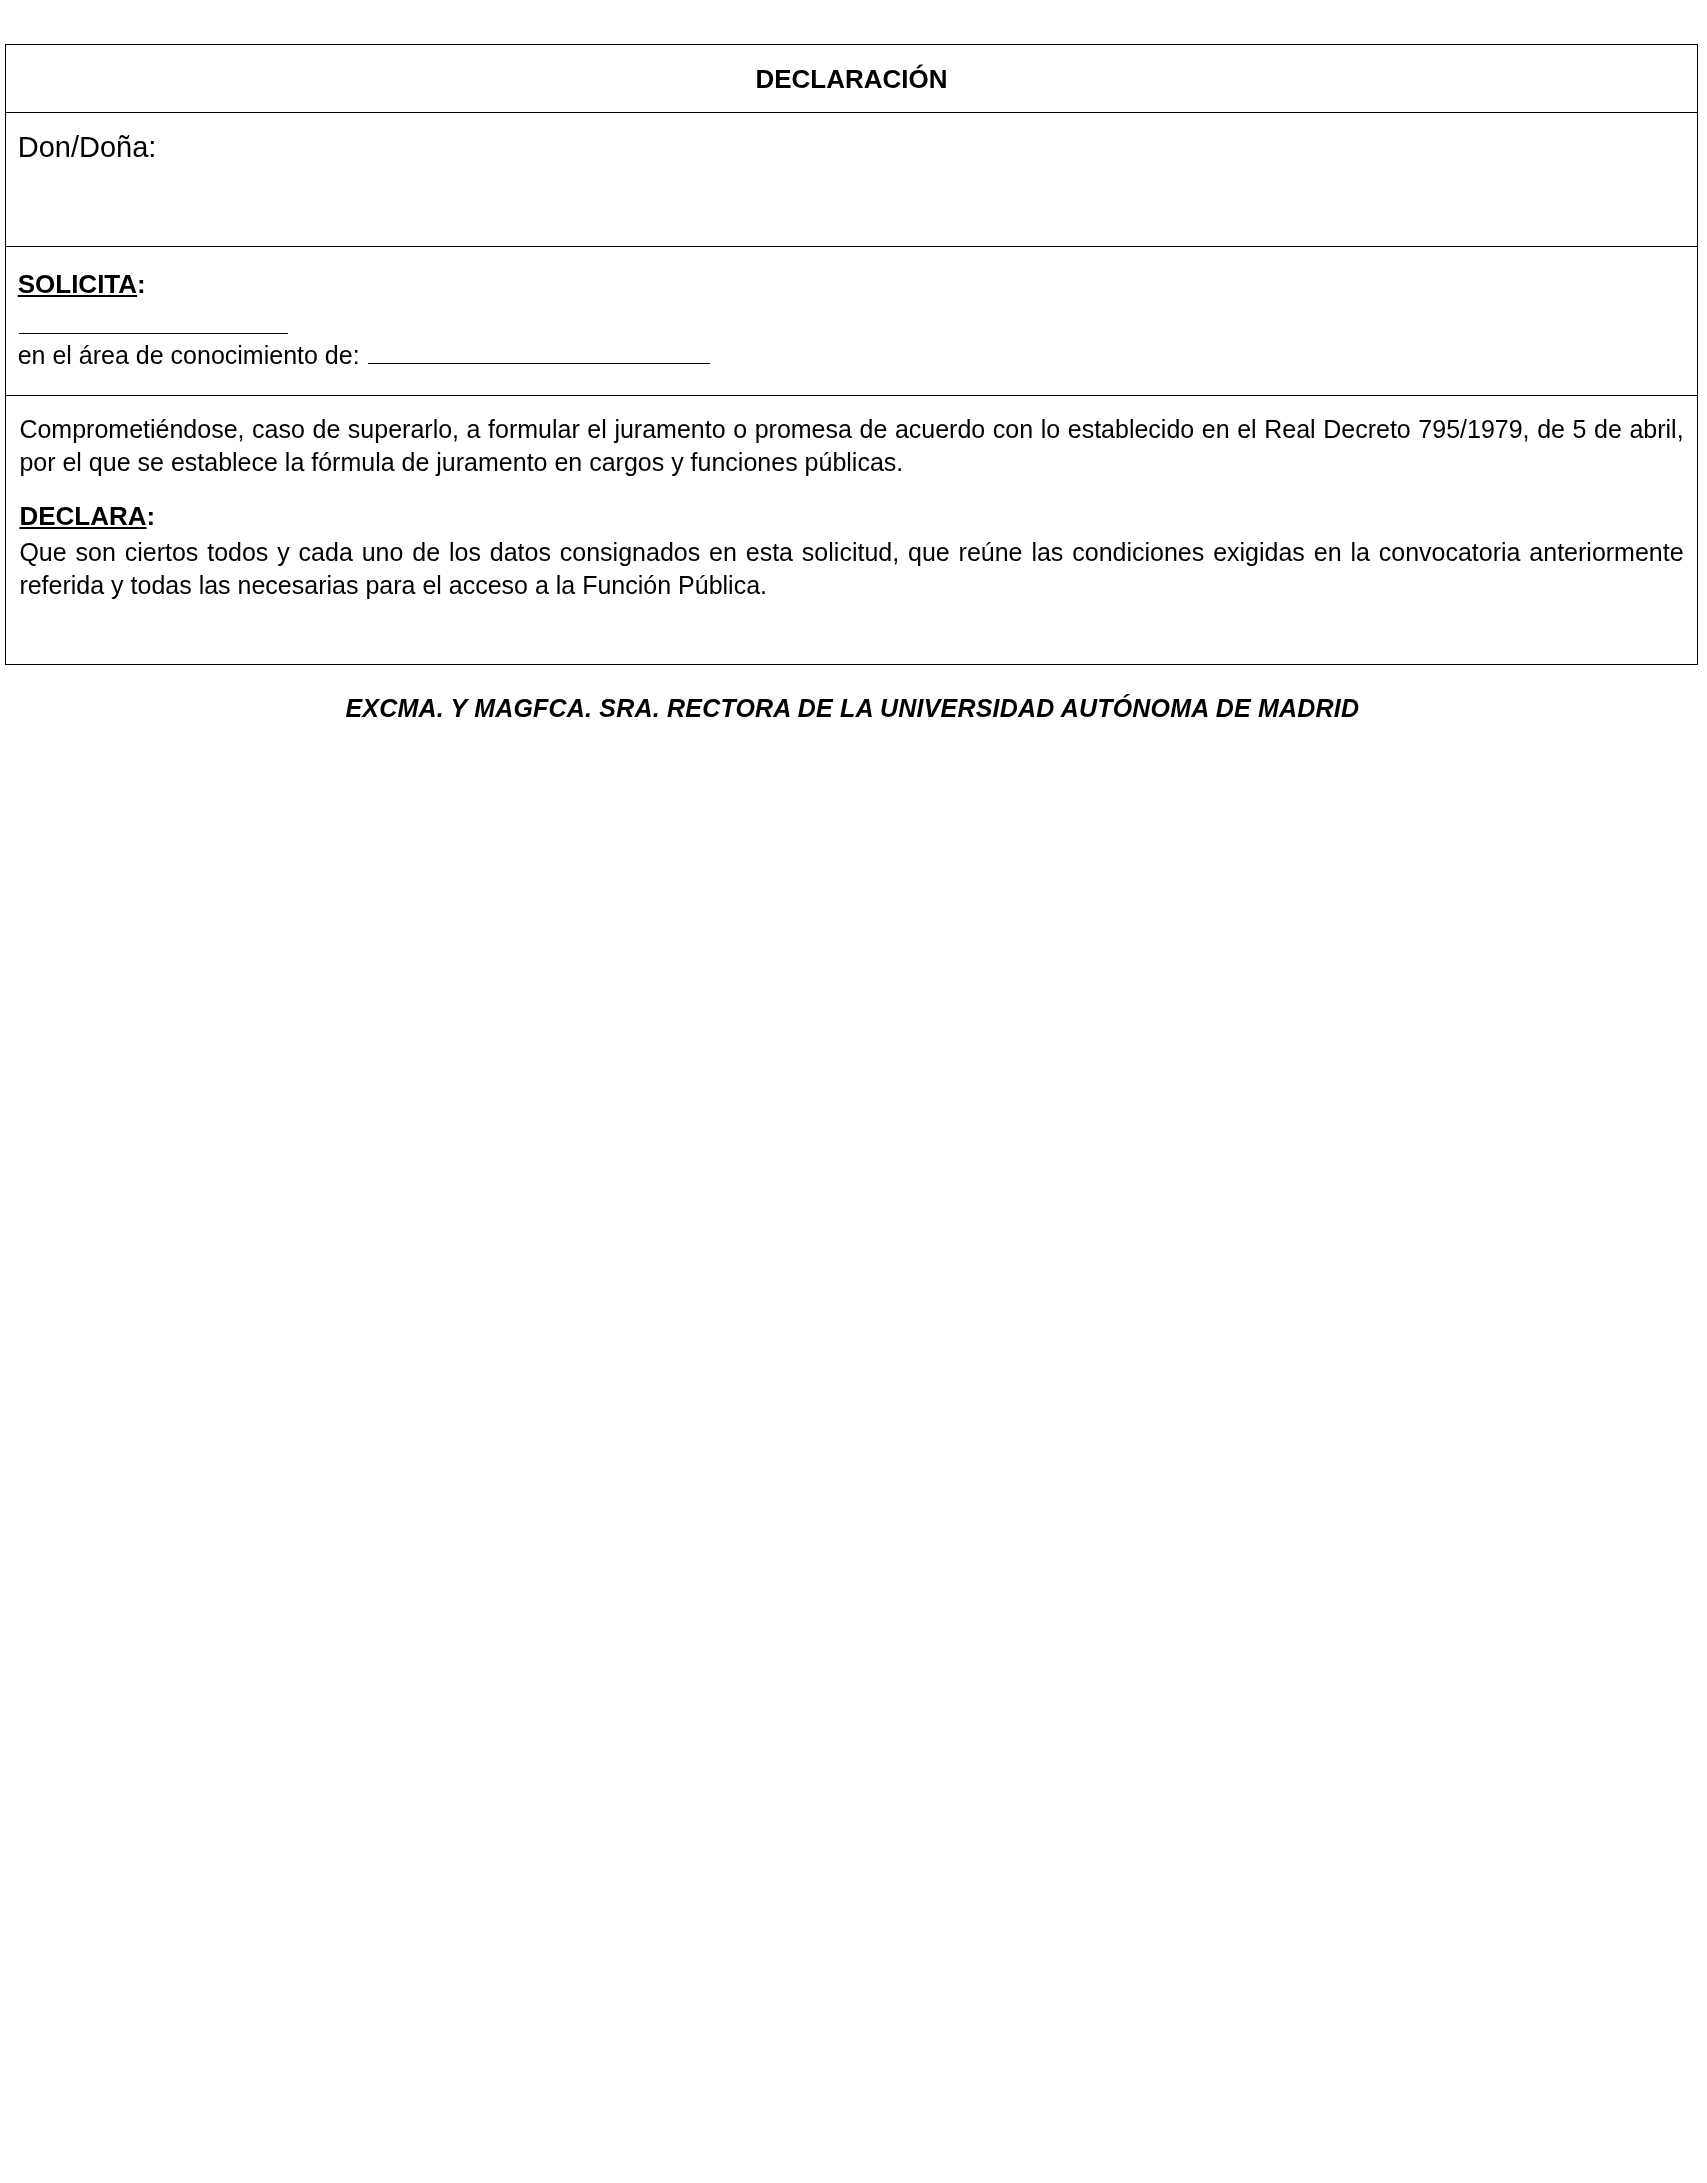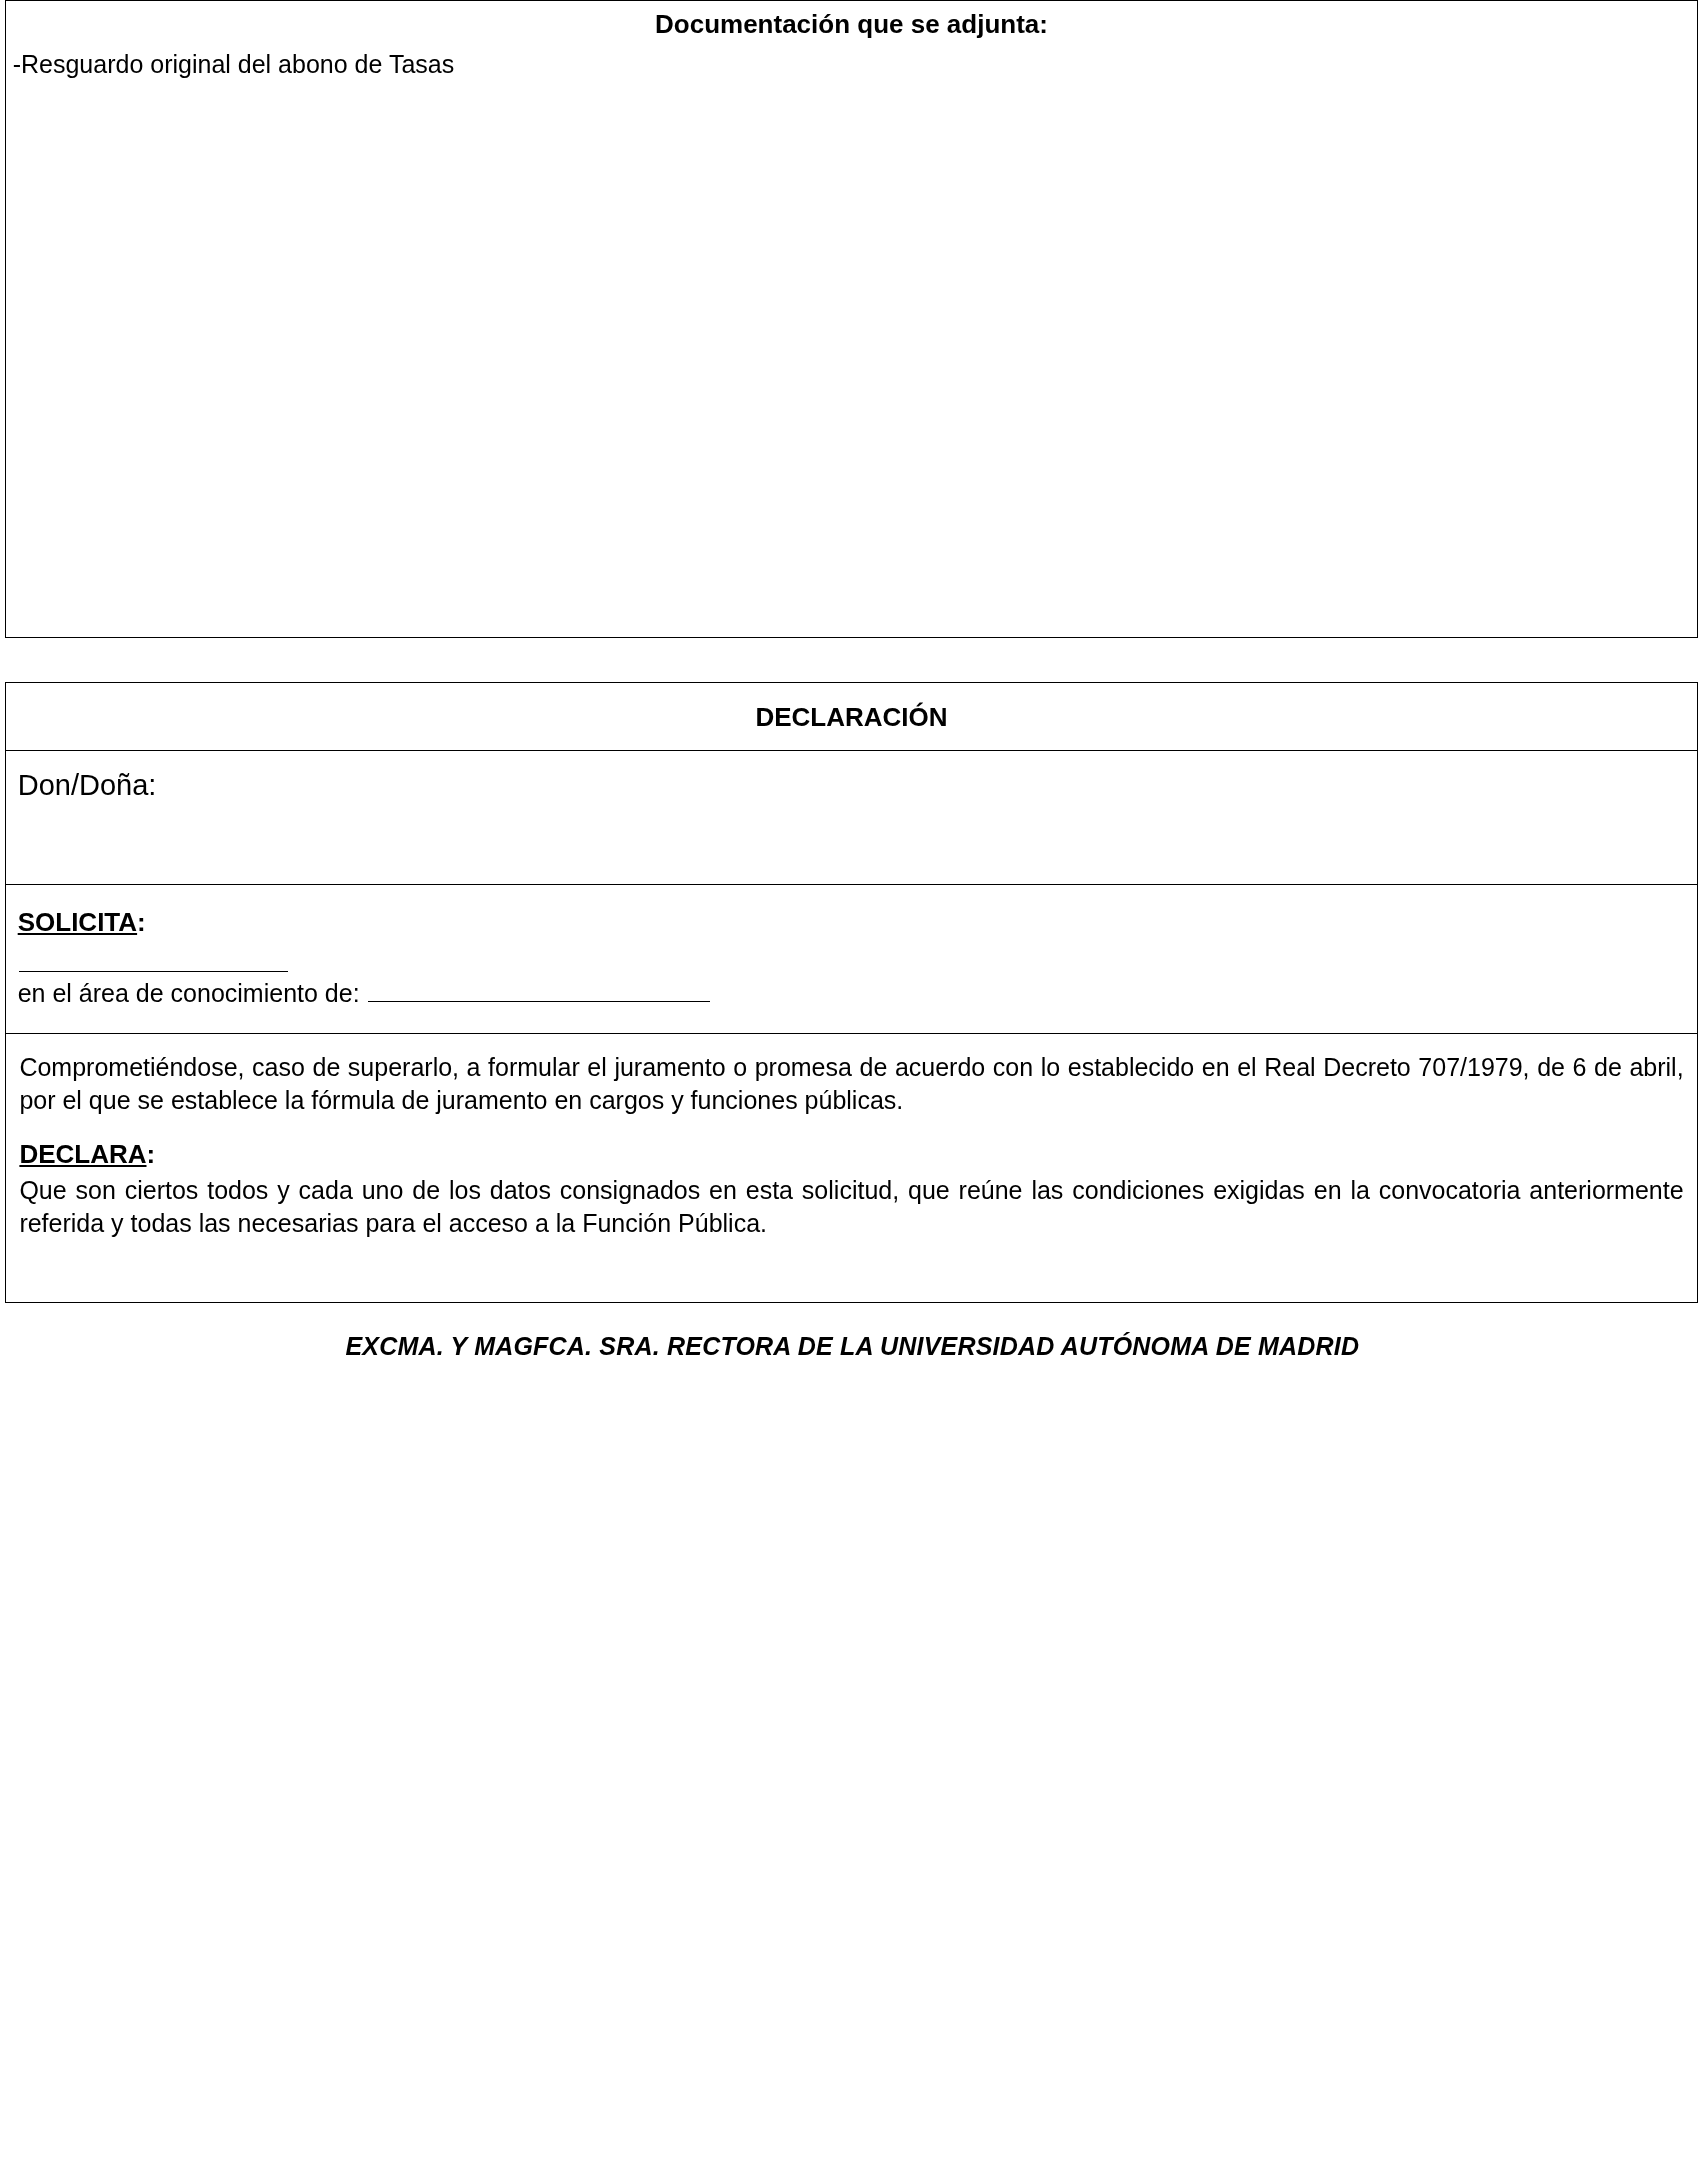--- a/index.html
+++ b/index.html
@@ -142,24 +142,20 @@
     font-style: italic;
     margin-top: 28.5px;
     letter-spacing: 0.2px;
   }
 </style>
 </head>
 <body>
 
 <div class="page">
 
-  <div class="box doc-box">
-    <div class="doc-title">Documentación que se adjunta:</div>
-    <div class="doc-line">-Resguardo original del abono de Tasas</div>
-  </div>
 
   <div class="gap"></div>
 
   <div class="box">
 
     <div class="cell decl-title">DECLARACIÓN</div>
 
     <div class="cell ident-cell">
       <div class="ident-line">Don/Doña:</div>
       <div class="ident-spacer"></div>
@@ -172,21 +168,21 @@
         <span class="rule r-concurso"></span>
       </div>
 
       <div class="area-row">
         <span>en el área de conocimiento de:</span>
         <span class="rule r-area"></span>
       </div>
     </div>
 
     <div class="cell compromiso-cell">
-      <div class="just">Comprometiéndose, caso de superarlo, a formular el juramento o promesa de acuerdo con lo establecido en el Real Decreto 707/1979, de 6 de abril, por el que se establece la fórmula de juramento en cargos y funciones públicas.</div>
+      <div class="just">Comprometiéndose, caso de superarlo, a formular el juramento o promesa de acuerdo con lo establecido en el Real Decreto 795/1979, de 5 de abril, por el que se establece la fórmula de juramento en cargos y funciones públicas.</div>
 
       <div class="lbl-strong declara-lbl"><u>DECLARA</u><span>:</span></div>
 
       <div class="just declara-body">Que son ciertos todos y cada uno de los datos consignados en esta solicitud, que reúne las condiciones exigidas en la convocatoria anteriormente referida y todas las necesarias para el acceso a la Función Pública.</div>
 
       <div class="compromiso-tail"></div>
     </div>
 
 
   </div>

